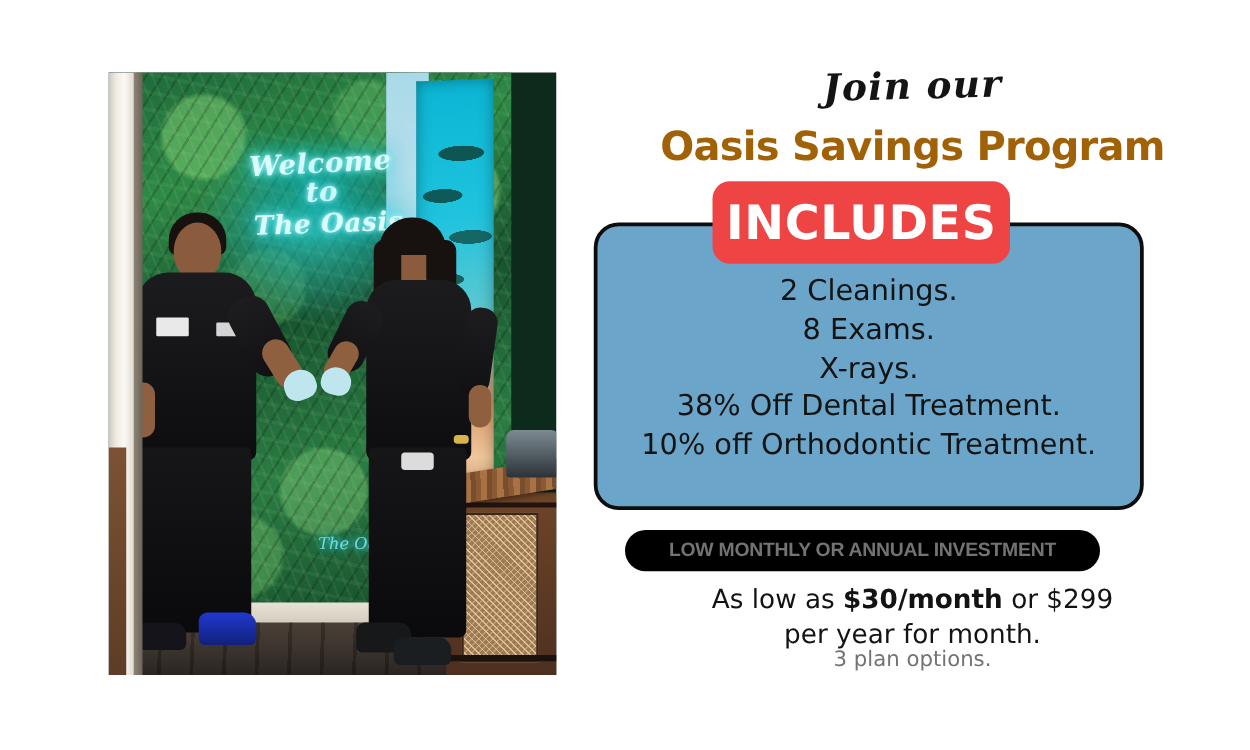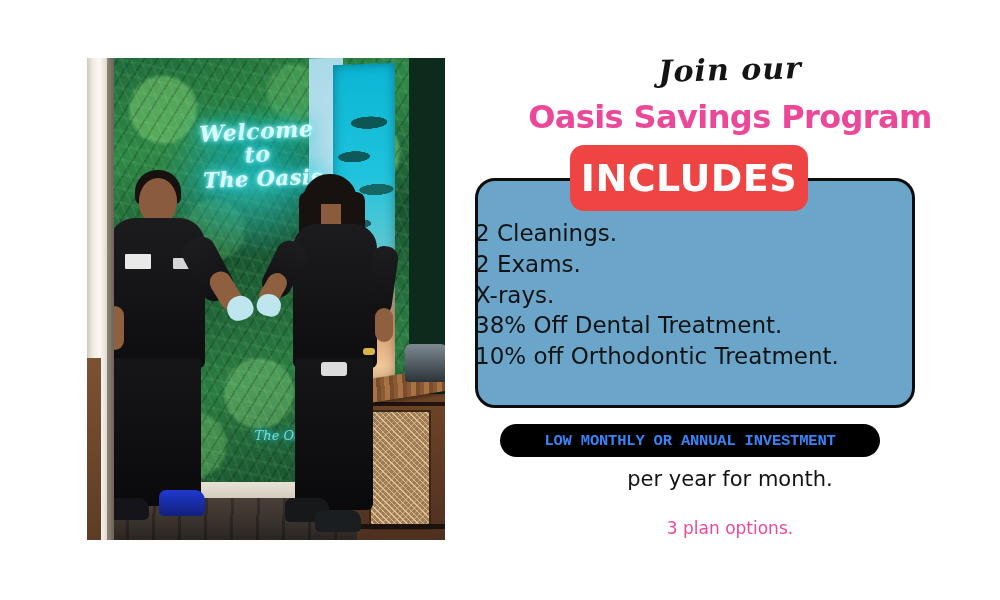--- a/index.html
+++ b/index.html
@@ -168,65 +168,65 @@
   .join-script {
     position:absolute; left:0; top:52px; width:540px;
     text-align:center; color:#141414;
     font-family:"DejaVu Serif", serif; font-style:italic; font-weight:700;
     font-size:30px; letter-spacing:1px;
     transform:rotate(-1.5deg);
   }
 
   .program-title {
     position:absolute; left:0; top:98px; width:540px;
-    text-align:center; color:#ec4899;
+    text-align:center; color:#a16207;
     font-family:"DejaVu Sans", sans-serif; font-weight:700;
     font-size:32px; letter-spacing:-.6px;
   }
 
   .blue-card {
     position:absolute; left:15px; top:178px; width:440px; height:230px;
     background:#6ba6ca;
     border:3px solid #0d0d0d;
     border-radius:20px;
   }
   .includes-badge {
     position:absolute; left:110px; top:145px; width:238px; height:66px;
     background:#ef4444; border-radius:14px;
     display:flex; align-items:center; justify-content:center;
     color:#ffffff;
     font-family:"DejaVu Sans", sans-serif; font-weight:700;
     font-size:38px; letter-spacing:.5px;
   }
   .blue-list {
     position:absolute; left:15px; top:218px; width:440px;
-    color:#131313;
+    text-align:center; color:#131313;
     font-family:"DejaVu Sans", sans-serif; font-weight:400;
     font-size:23px; line-height:1.34;
   }
   .blue-list div { white-space:nowrap; }
 
   .low-badge {
     position:absolute; left:40px; top:424px; width:380px; height:33px;
     background:#000000; border-radius:17px;
     display:flex; align-items:center; justify-content:center;
-    color:#3b82f6;
-    font-family:Liberation Mono, monospace; font-weight:700;
+    color:#737373;
+    font-family:Liberation Sans, sans-serif; font-weight:700;
     font-size:15.5px; letter-spacing:-.2px;
   }
 
   .price-lines {
     position:absolute; left:0; top:466px; width:540px;
     text-align:center; color:#131313;
     font-family:"DejaVu Sans", sans-serif; font-size:21px; line-height:1.32;
   }
   .price-lines b { font-weight:700; }
   .plan-line {
     position:absolute; left:0; top:518px; width:540px;
-    text-align:center; color:#ec4899;
+    text-align:center; color:#737373;
     font-family:"DejaVu Sans", sans-serif; font-size:17px;
   }
 </style>
 </head>
 <body>
 
 <div class="canvas">
 
   <div class="photo">
 
@@ -303,28 +303,29 @@
     <div class="join-script">Join our</div>
 
     <div class="program-title">Oasis Savings Program</div>
 
     <div class="blue-card"></div>
 
     <div class="includes-badge">INCLUDES</div>
 
     <div class="blue-list">
       <div>2 Cleanings.</div>
-      <div>2 Exams.</div>
+      <div>8 Exams.</div>
       <div>X-rays.</div>
       <div>38% Off Dental Treatment.</div>
       <div>10% off Orthodontic Treatment.</div>
     </div>
 
     <div class="low-badge">LOW MONTHLY OR ANNUAL INVESTMENT</div>
 
     <div class="price-lines">
+      <div><span>As low as </span><b>$30/month</b><span> or $299</span></div>
       <div>per year for month.</div>
     </div>
 
     <div class="plan-line">3 plan options.</div>
   </div>
 
 </div>
 
 </body></html>

